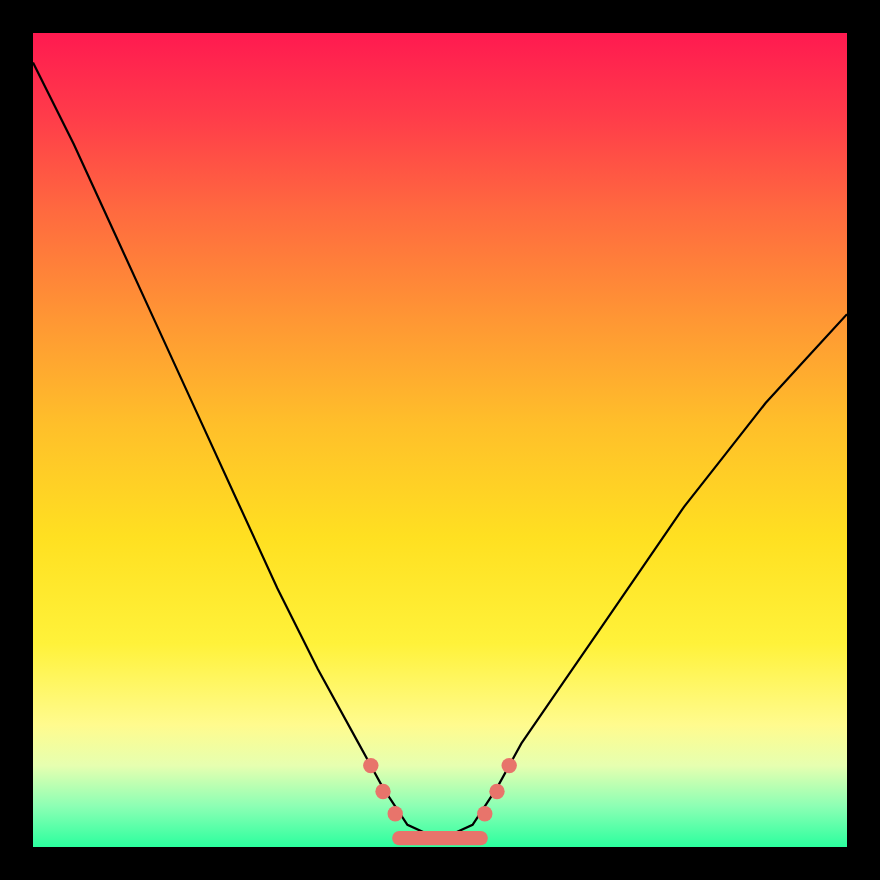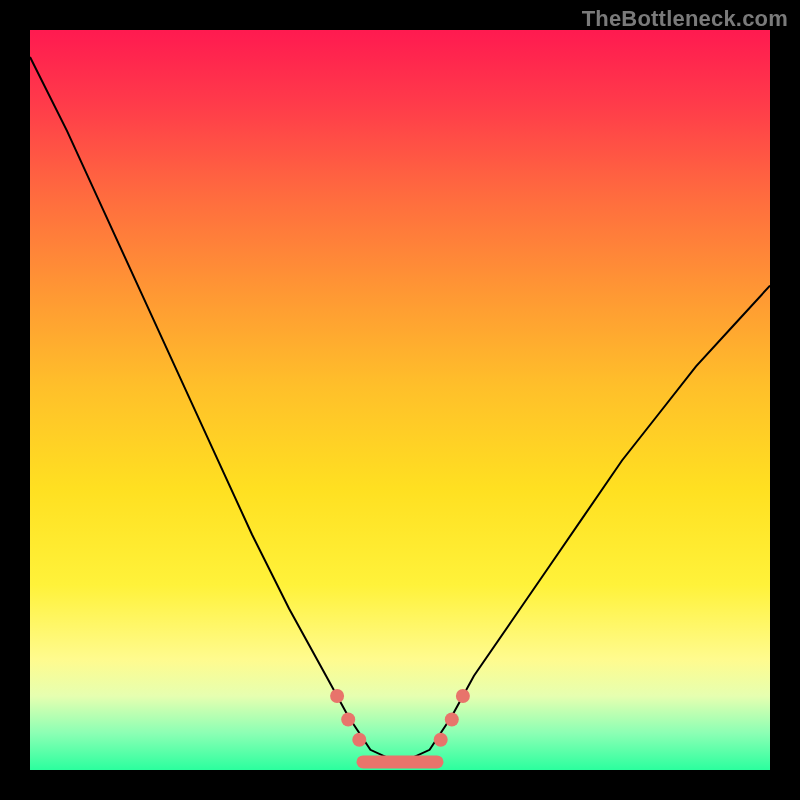--- a/index.html
+++ b/index.html
@@ -37,14 +37,13 @@
       <g id="dots">
           <circle cx="307.09999999999997" cy="666" r="7" class="dot"></circle>
           <circle cx="318.2" cy="689.5454545454545" r="7" class="dot"></circle>
           <circle cx="329.3" cy="709.7272727272727" r="7" class="dot"></circle>
           <circle cx="410.70000000000005" cy="709.7272727272727" r="7" class="dot"></circle>
           <circle cx="421.79999999999995" cy="689.5454545454545" r="7" class="dot"></circle>
           <circle cx="432.9" cy="666" r="7" class="dot"></circle>
         </g>
     </svg>
   </div>
-  <div class="attribution">TheBottleneck.com</div>
 </div>
 
 </body></html>

